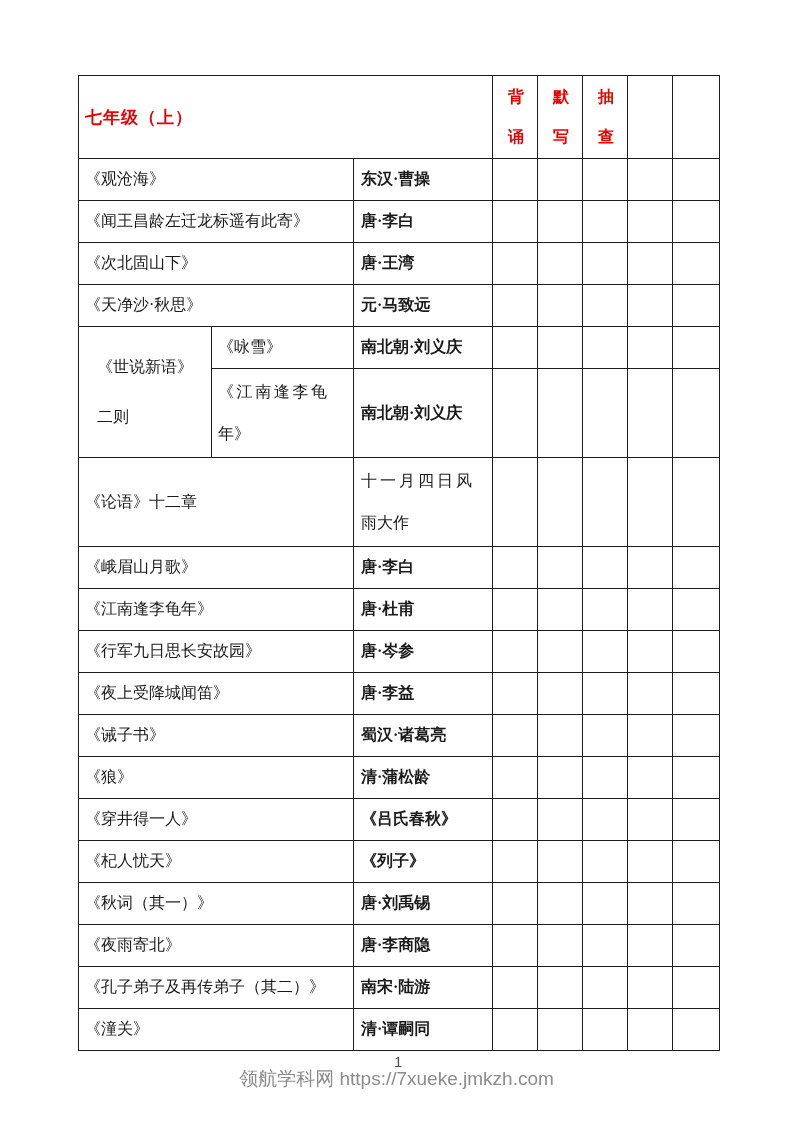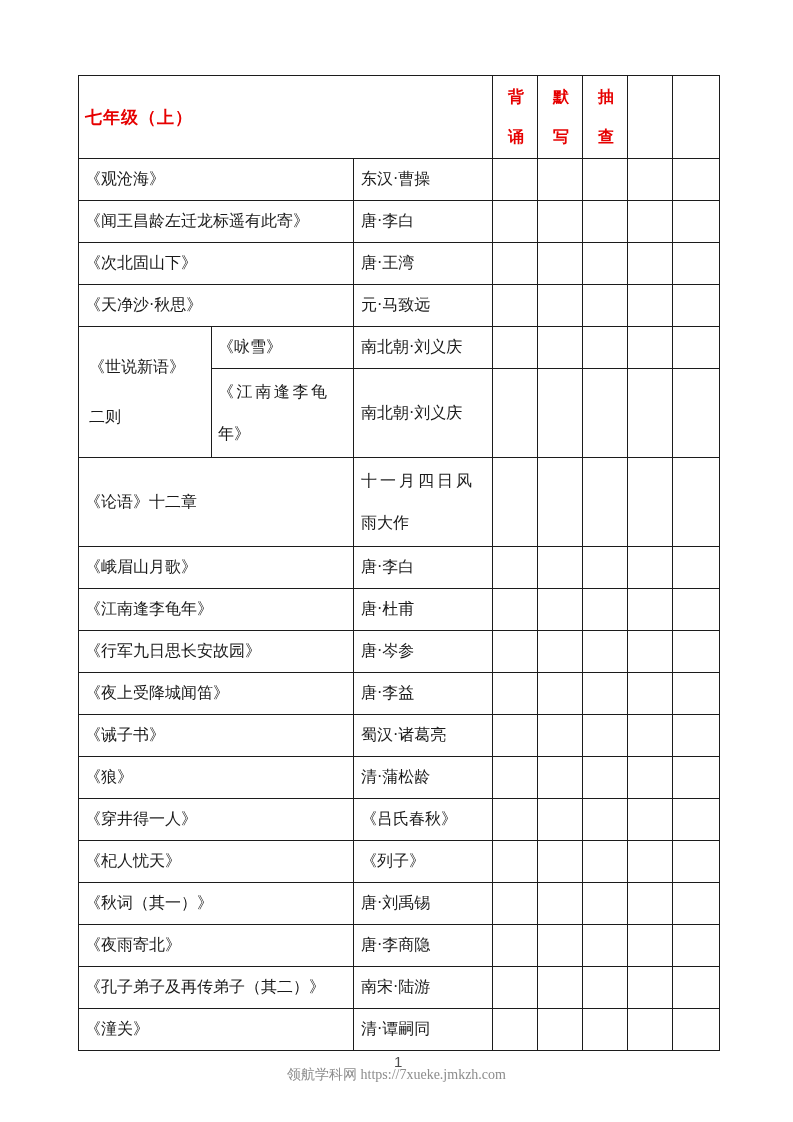--- a/index.html
+++ b/index.html
@@ -46,43 +46,43 @@
     line-height: 40px;
     word-break: break-all;
     white-space: normal;
     text-align: right;
     color: var(--accent, #e60000);
     font-weight: bold;
     font-size: 16px;
   }
   td.check { padding: 0; }
 
-  td.author { padding: 2px 4px 2px 7px; }
-
-  td.group-main { padding: 2px 8px; }
+  td.author { padding: 2px 4px 2px 7px; font-weight: bold; }
+
+  td.group-main { padding: 2px 16px; }
   .group-title span { display: block; line-height: 50px; padding-left: 2px; }
 
   td.sub { padding: 2px 26px 2px 6px; }
   td.wrapcell {
     white-space: normal;
     text-align: justify;
     line-height: 42px;
   }
   td.author-wrap {
     white-space: normal;
     text-align: justify;
     line-height: 42px;
     padding: 2px 20px 2px 7px;
   }
 
   .watermark {
     position: absolute; left: 0; top: 1066px; width: 793px;
     text-align: center;
-    font-family: Liberation Serif, serif;
-    font-size: 14px;
+    font-family: Liberation Sans, sans-serif;
+    font-size: 19px;
     color: var(--watermark, #8c8c8c);
   }
   .page-number {
     position: absolute; left: 394px; top: 1053px;
     font-family: "Liberation Sans", "DejaVu Sans", sans-serif;
     font-size: 15px;
     color: #4d4d4d;
   }
 </style>
 </head>

